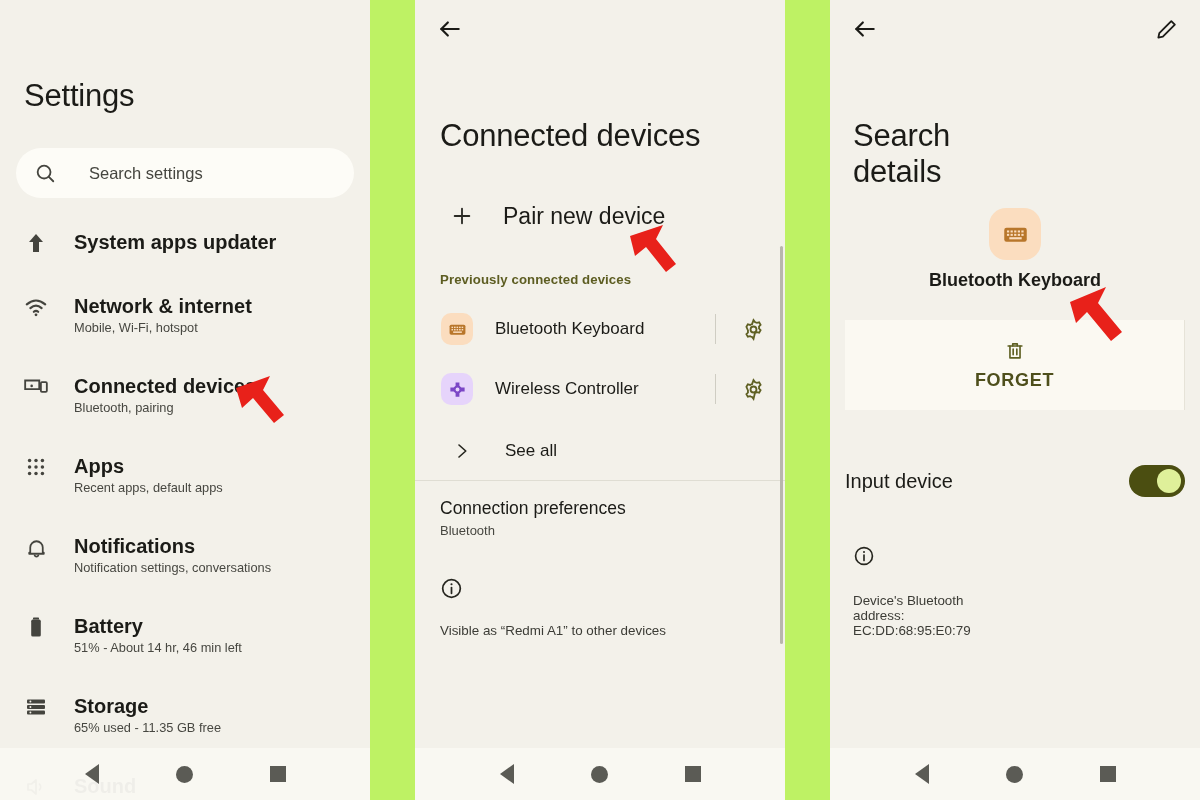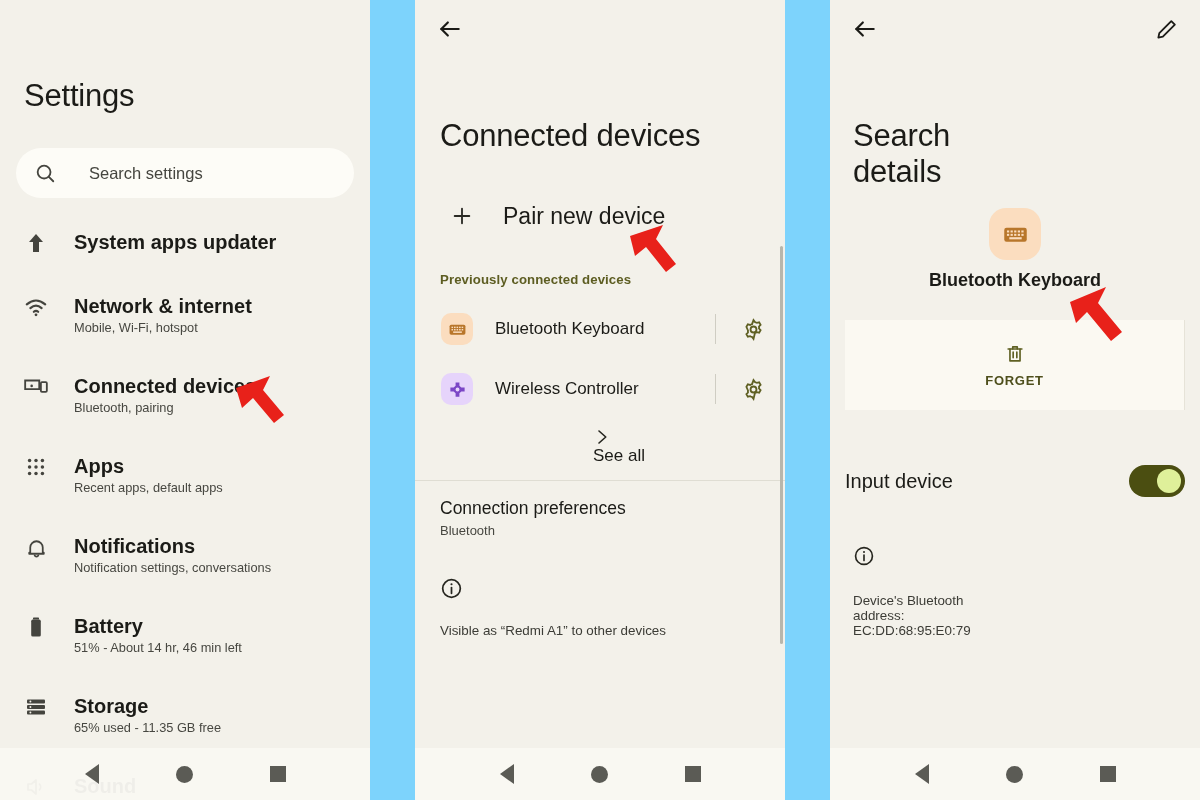--- a/index.html
+++ b/index.html
@@ -5,21 +5,21 @@
   * { box-sizing: border-box; margin: 0; padding: 0; }
   html, body {
     width: 1200px; height: 800px;
     background: #ffffff;
     font-family: "Liberation Sans", sans-serif;
     overflow: hidden;
   }
   .stage {
     position: relative;
     width: 1003px; height: 800px;
-    background: #7dd3fc;
+    background: #bef264;
   }
 
   
   .panel {
     position: absolute;
     top: 0;
     height: 800px;
     background: #f3f1ea;
     overflow: hidden;
   }
@@ -101,21 +101,21 @@
     width: 32px; height: 32px; border-radius: 10px; flex: 0 0 32px;
     display: flex; align-items: center; justify-content: center;
     margin-right: 22px;
   }
   .dev-name { font-size: 17px; color: #1b1b17; flex: 1; }
   .dev-sep { width: 1px; height: 30px; background: #cfcdc3; margin-right: 26px; }
   .dev-gear { width: 23px; height: 23px; margin-right: 20px; color: #5f6023; cursor: pointer; }
 
   #see-all {
     position: absolute; left: 415px; top: 428px; width: 370px; height: 46px;
-    display: flex; align-items: center; padding-left: 38px; flex-direction: column;
+    display: flex; align-items: center; padding-left: 38px;
   }
   #see-all .chev { width: 18px; height: 18px; margin-right: 34px; color: #26261f; }
   #see-all .lbl { font-size: 17px; color: #1b1b17; }
 
   .hdiv { position: absolute; height: 1px; background: #dfddd3; }
 
   #conn-pref { position: absolute; left: 440px; top: 498px; }
   #conn-pref .t { font-size: 17.5px; color: #1b1b17; }
   #conn-pref .s { font-size: 13px; color: #474741; margin-top: 4px; }
 
@@ -143,21 +143,21 @@
     position: absolute; left: 845px; top: 320px;
     width: 340px; height: 90px;
     background: #fbf9f2;
     display: flex;
   }
   .act-btn {
     flex: 1; display: flex; flex-direction: column;
     align-items: center; justify-content: center; cursor: pointer;
   }
   .act-btn .ai { width: 22px; height: 22px; color: #5f6023; margin-bottom: 8px; }
-  .act-btn .al { font-size: 13px; font-weight: bold; color: #4e4f1c; letter-spacing: 0.7px; text-align: right; }
+  .act-btn .al { font-size: 18px; font-weight: bold; color: #4e4f1c; letter-spacing: 0.7px; text-align: right; }
   .act-sep { width: 1px; background: #e6e3d8; }
 
   #input-row {
     position: absolute; left: 845px; top: 455px; width: 340px; height: 52px;
     display: flex; align-items: center; justify-content: space-between;
   }
   #input-row .lbl { font-size: 20px; color: #1b1b17; }
   .toggle {
     width: 56px; height: 32px; border-radius: 17px;
     background: #4b4e11; position: relative; cursor: pointer;

